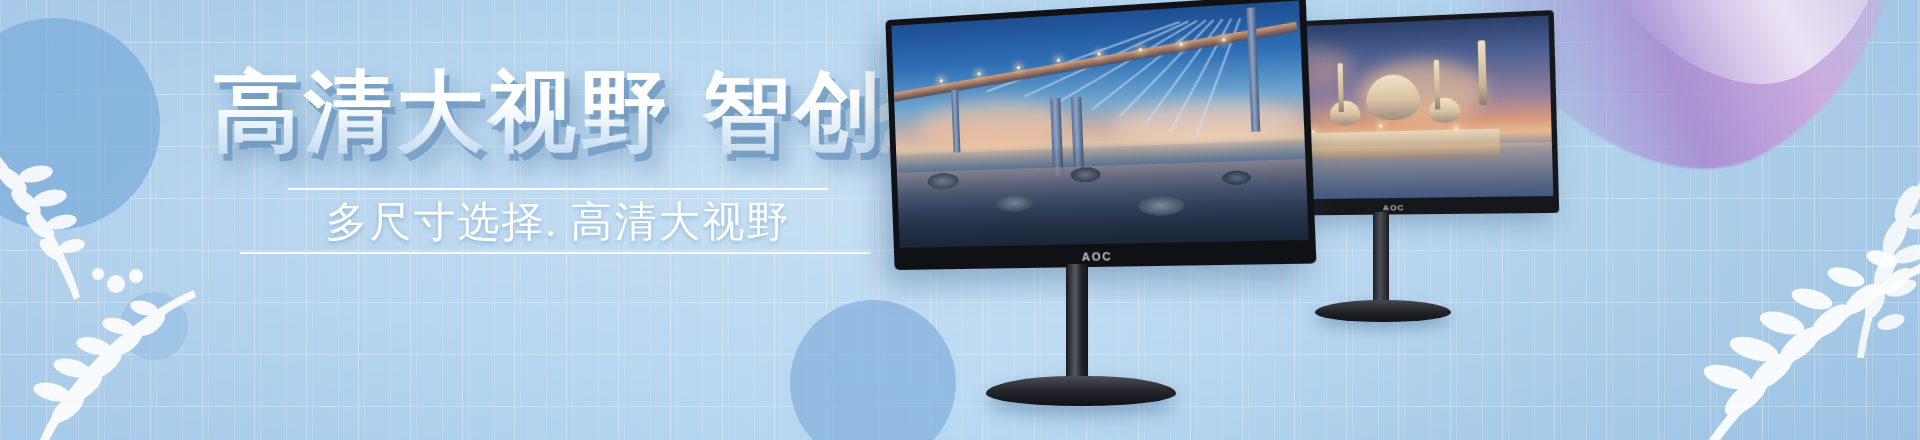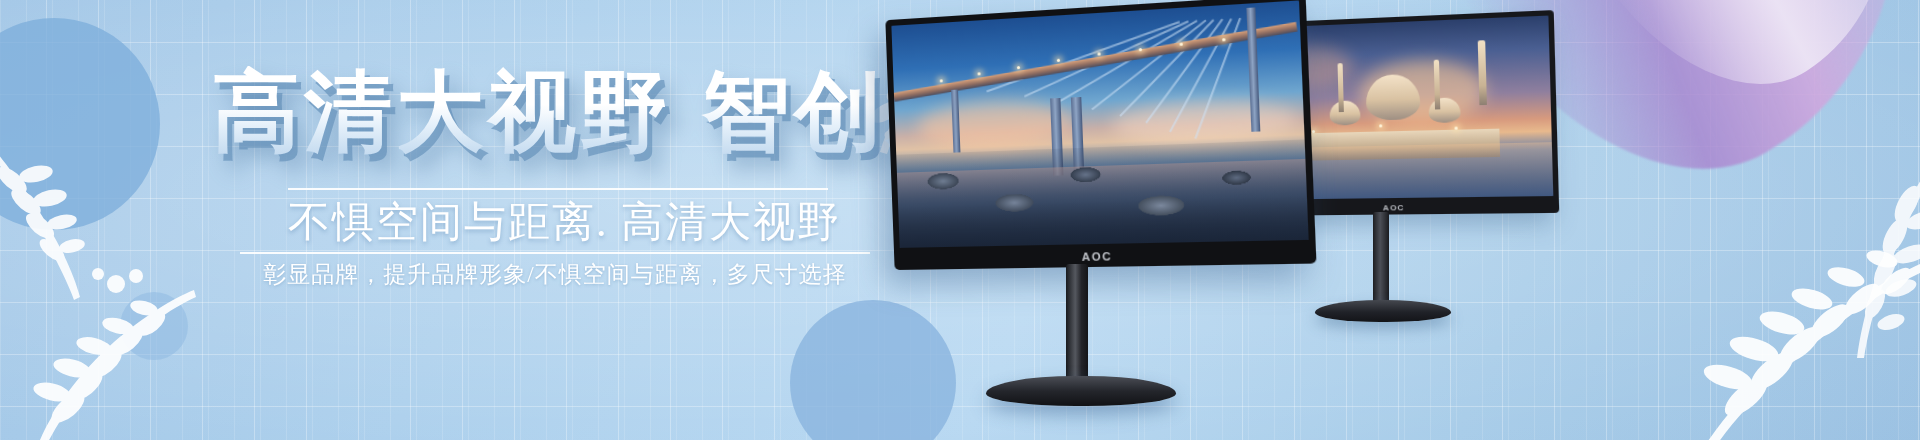--- a/index.html
+++ b/index.html
@@ -292,25 +292,24 @@
       <ellipse cx="46" cy="162" rx="14" ry="7" transform="rotate(-18 46 162)"></ellipse>
     </g>
   </svg>
 
   <div id="text-block">
 
     <div id="headline"><span>高清大视野</span><span class="gap"></span><span>智创未来</span></div>
 
     <div class="rule" id="rule-top"></div>
 
-    <div id="subtitle">不惧空间与距离. 高清大视野</div>
+    <div id="subtitle">多尺寸选择. 高清大视野</div>
 
     <div class="rule" id="rule-bottom"></div>
 
-    <div id="tagline">彰显品牌，提升品牌形象/不惧空间与距离，多尺寸选择</div>
   </div>
 
   <div id="monitors">
 
     <div id="monitor-right">
       <div class="panel">
         <div class="screen">
           <div class="sky-glow" style="left:40%;top:22%;width:120px;height:60px;background:rgba(255,205,150,.55);"></div>
           <div class="sky-glow" style="left:8%;top:12%;width:90px;height:40px;background:rgba(255,180,140,.35);"></div>
 

